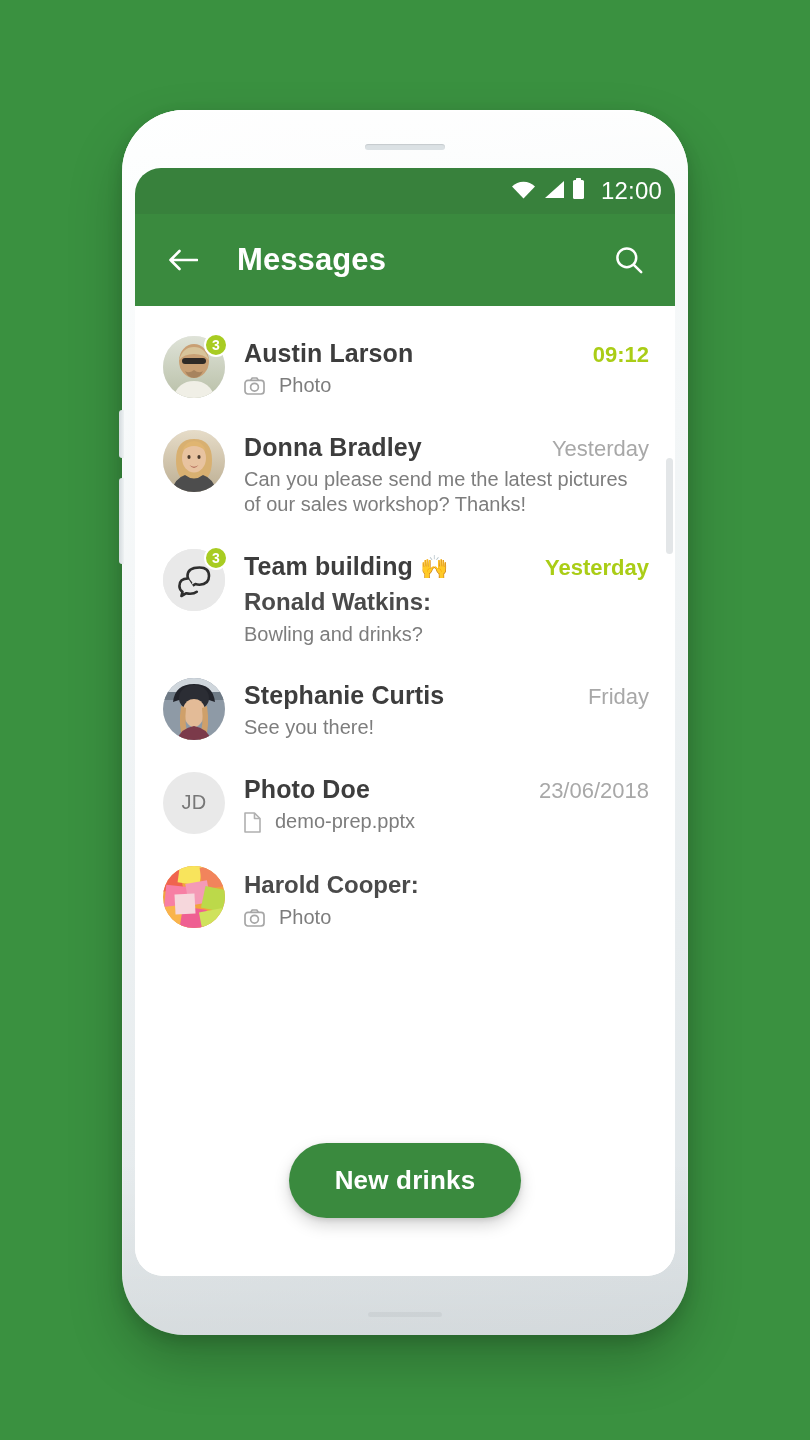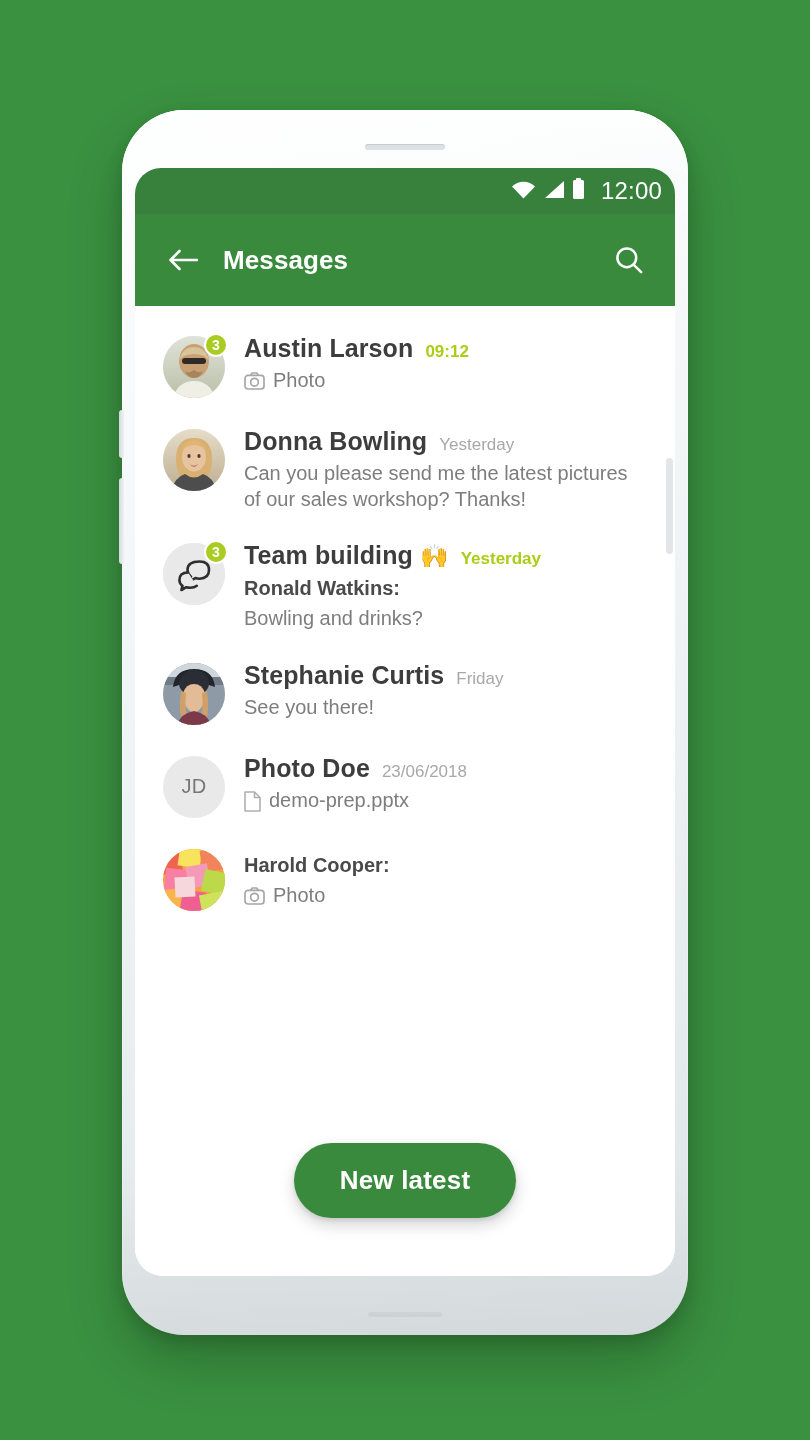--- a/index.html
+++ b/index.html
@@ -123,24 +123,24 @@
     box-sizing: border-box;
   }
   .back-btn {
     width: 40px; height: 40px;
     display: flex; align-items: center; justify-content: center;
     cursor: pointer;
     flex: 0 0 auto;
   }
   .appbar-title {
     color: #ffffff;
-    font-size: 26px;
+    font-size: 31px;
     font-weight: 700;
     letter-spacing: 0.1px;
-    margin-left: 20px;
+    margin-left: 34px;
     flex: 1 1 auto;
   }
   .search-btn {
     width: 40px; height: 40px;
     display: flex; align-items: center; justify-content: center;
     cursor: pointer;
     flex: 0 0 auto;
   }
 
   
@@ -203,57 +203,58 @@
   }
   .conv-body {
     flex: 1 1 auto;
     min-width: 0;
     margin-left: 19px;
     padding-top: 1px;
   }
   .conv-top {
     display: flex;
     align-items: baseline;
+    justify-content: space-between;
     gap: 12px;
   }
   .conv-name {
     font-size: 25px;
     font-weight: 700;
     color: #3d3d3d;
     letter-spacing: 0.1px;
     white-space: nowrap;
     overflow: hidden;
   }
   .conv-name .emoji { font-size: 23px; }
   .conv-time {
-    font-size: 17px;
+    font-size: 22px;
     color: #a8a8a8;
     white-space: nowrap;
     flex: 0 0 auto;
     margin-top: 8px;
   }
   .conv-time.accent {
     color: #aacd16;
     font-weight: 700;
   }
   .conv-sender {
-    font-size: 20px;
+    font-size: 24px;
     font-weight: 700;
     color: #4a4a4a;
     margin-top: 6px;
     line-height: 1.25;
   }
   .conv-preview {
     font-size: 20px;
     color: #7d7d7d;
     line-height: 1.28;
     margin-top: 5px;
     display: flex;
     align-items: center;
-    gap: 8px;
+    gap: 14px;
   }
   .conv-preview.multiline { display: block; }
   .prev-icon {
     flex: 0 0 auto;
     display: inline-flex;
     align-items: center;
     margin-top: 1px;
   }
 
   
@@ -400,21 +401,21 @@
                 <path d="M19 21 q4 -10 12 -10 q8 0 12 10 q-6 -5 -12 -5 q-6 0 -12 5z" fill="#e0b571"></path>
                 <ellipse cx="26" cy="27" rx="1.6" ry="1.9" fill="#4a3a2c"></ellipse>
                 <ellipse cx="36" cy="27" rx="1.6" ry="1.9" fill="#4a3a2c"></ellipse>
                 <path d="M26.5 35 q4.5 3.5 9 0 q-4.5 6 -9 0z" fill="#b5705e"></path>
                 <path d="M8 62 q4 -14 14 -17 q9 7 18 0 q10 3 14 17z" fill="#4d4d4d"></path>
               </svg>
             </div>
           </div>
           <div class="conv-body">
             <div class="conv-top">
-              <div class="conv-name">Donna Bowling</div>
+              <div class="conv-name">Donna Bradley</div>
               <div class="conv-time">Yesterday</div>
             </div>
             <div class="conv-preview multiline">
               <span>Can you please send me the latest pictures of our sales workshop? Thanks!</span>
             </div>
           </div>
         </div>
 
         <div class="conv">
           <div class="avatar-wrap">
@@ -517,19 +518,19 @@
                   <path d="M6.6 3.4 L8.2 1 L12.8 1 L14.4 3.4" fill="none" stroke="#a6a6a6" stroke-width="1.7" stroke-linejoin="round"></path>
                   <circle cx="10.5" cy="10.2" r="3.9" fill="none" stroke="#a6a6a6" stroke-width="1.7"></circle>
                 </svg>
               </span>
               <span>Photo</span>
             </div>
           </div>
         </div>
 
         <div class="fab-zone">
-          <button class="fab">New latest</button>
+          <button class="fab">New drinks</button>
         </div>
 
       </div>
     </div>
   </div>
 </div>
 
 </body></html>

